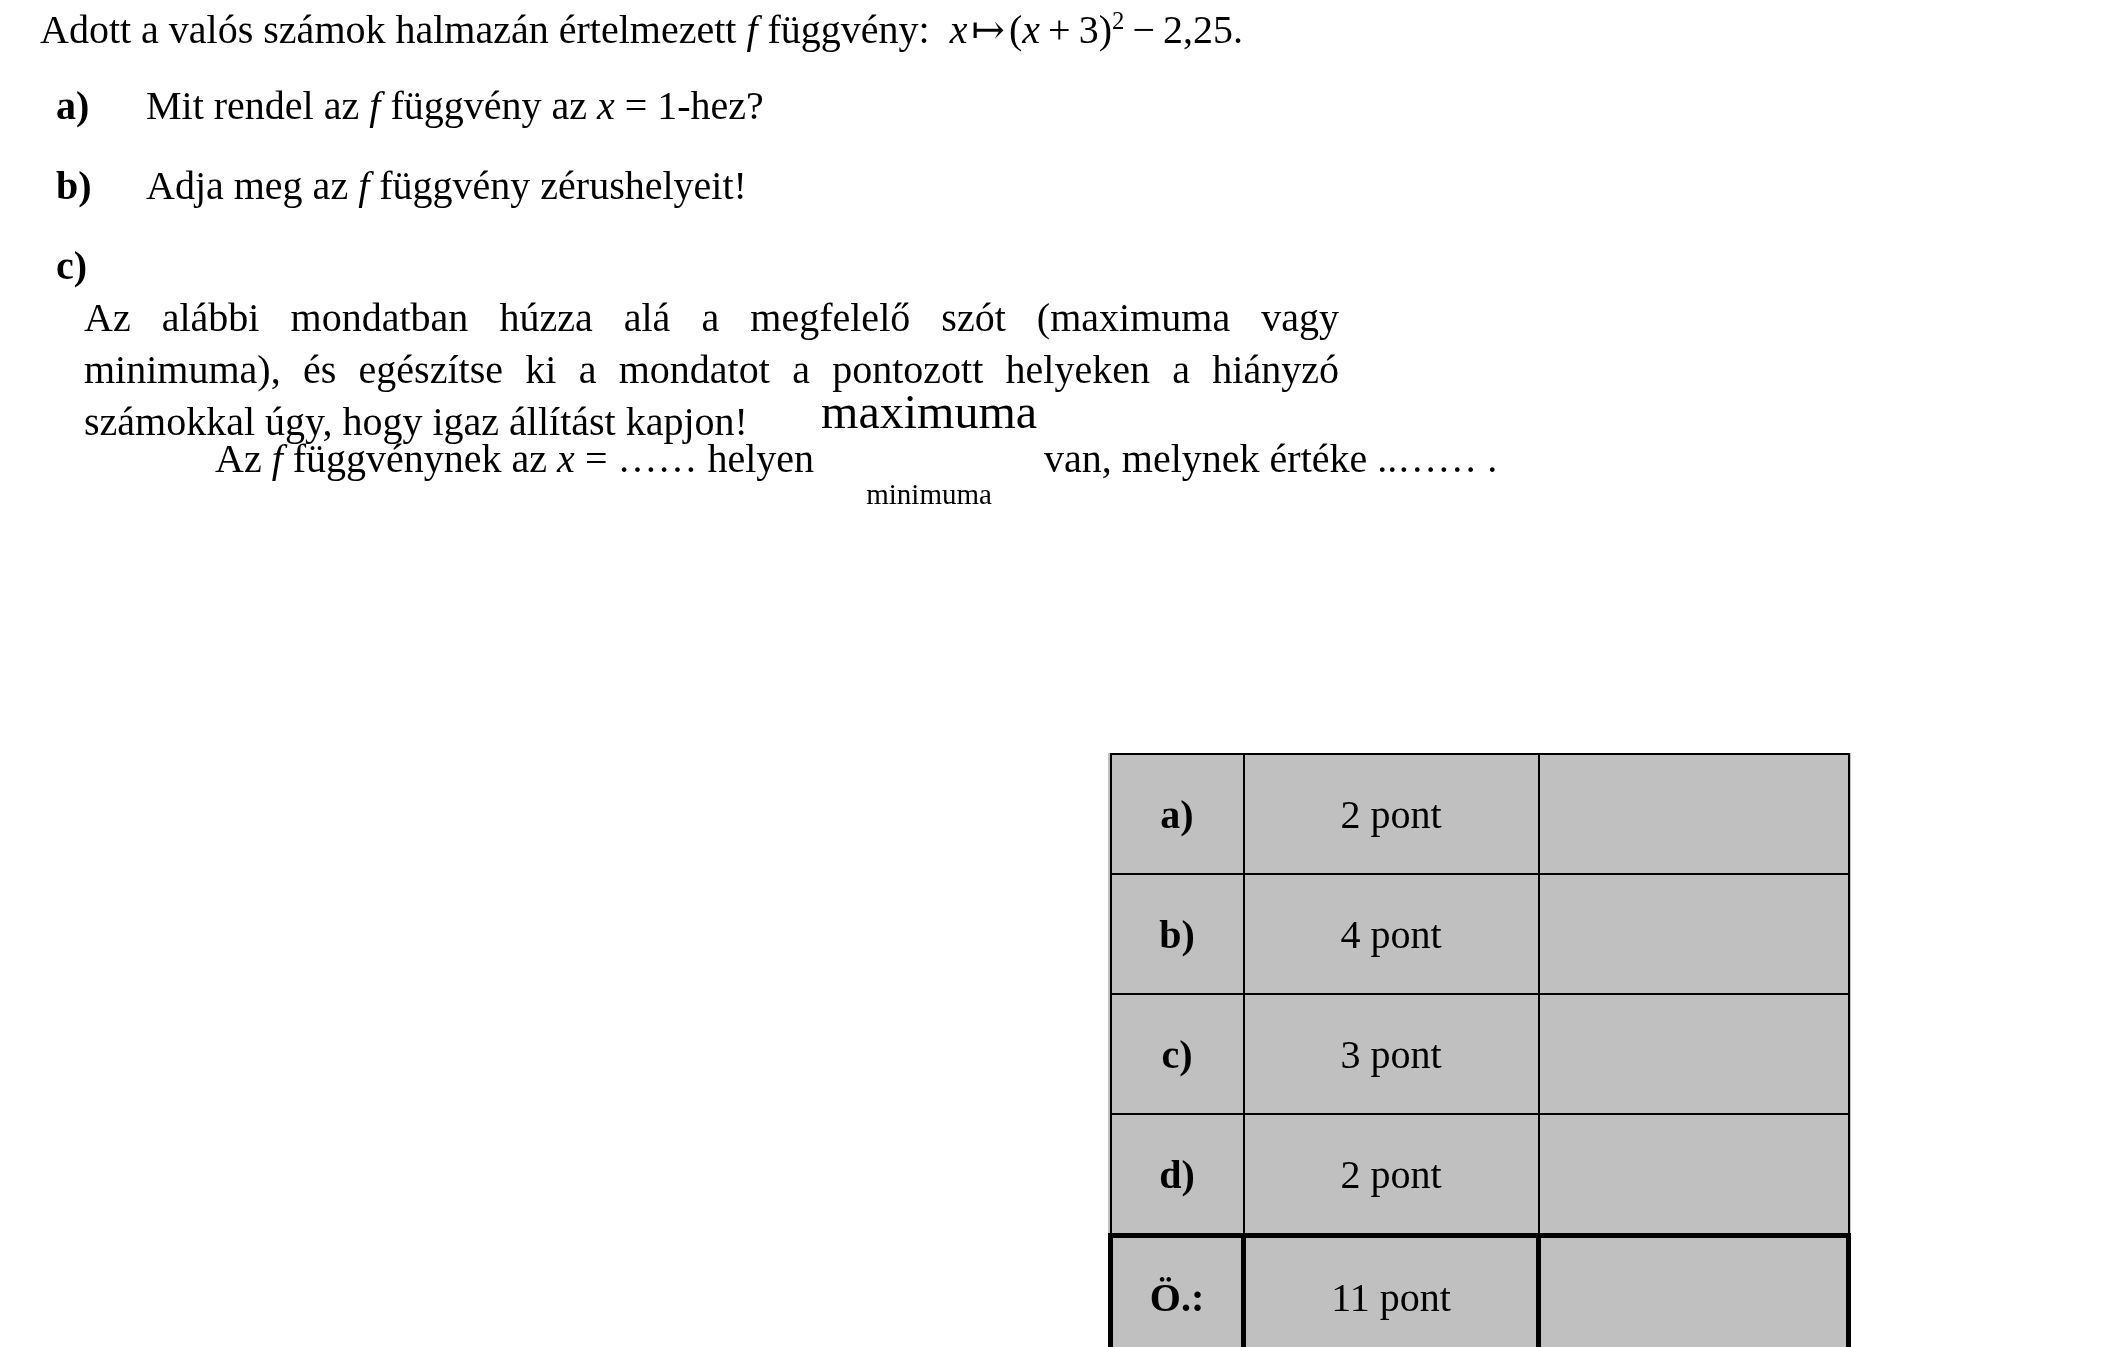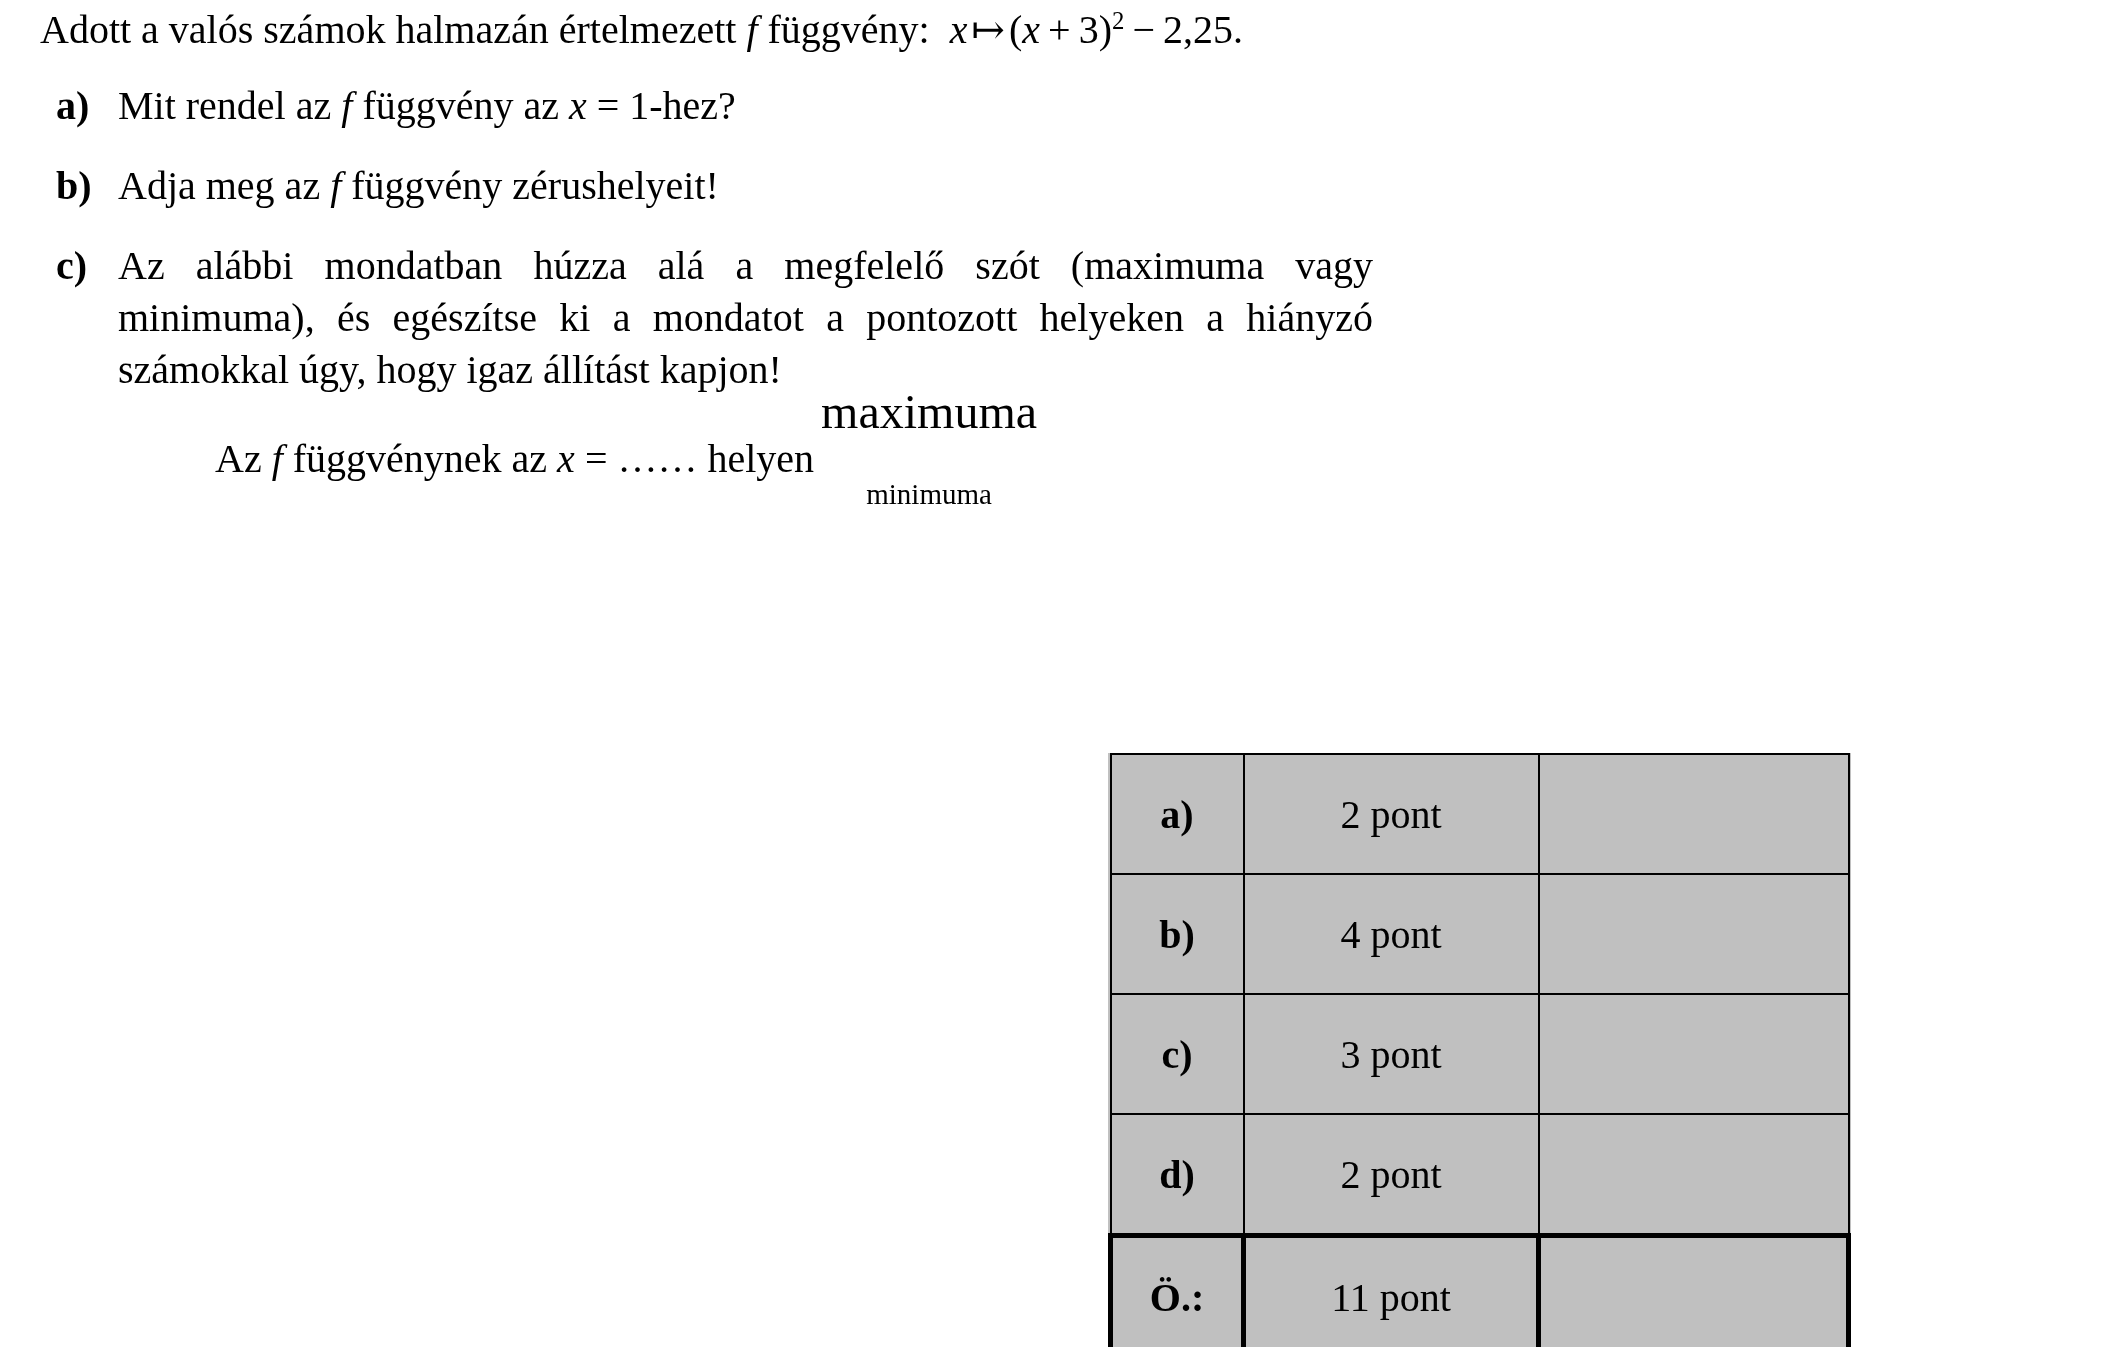--- a/index.html
+++ b/index.html
@@ -43,20 +43,21 @@
   }
   .item-marker {
     font-weight: bold;
     display: inline-block;
     width: 62px;
     vertical-align: top;
   }
   .item-body {
     display: inline-block;
     vertical-align: top;
+    margin-left: 28px;
   }
   .mathvar { font-style: italic; font-family: "Liberation Serif", "DejaVu Serif", serif; }
 
   
   .sup {
     font-size: 0.62em;
     vertical-align: super;
     font-style: normal;
   }
 
@@ -165,21 +166,21 @@
 
   <div class="item" id="item-c">
     <span class="item-marker">c)</span><span class="item-body">Az alábbi mondatban húzza alá a megfelelő szót (maximuma vagy minimuma), és egészítse ki a mondatot a pontozott helyeken a hiányzó számokkal úgy, hogy igaz állítást kapjon!</span>
   </div>
 
   <div class="fill-sentence">
     <span>Az</span>
     <span class="mathvar">f</span>
     <span>függvénynek az</span>
     <span class="mathvar">x</span>
-    <span>= …… helyen</span><span class="stack"><span class="top">maximuma</span><span class="bot">minimuma</span></span>
+    <span>= …… helyen</span><span class="stack"><span class="top">maximuma</span><span class="bot">minimuma</span></span><span>van, melynek értéke ..…… .</span>
   </div>
 
 
 
   <table class="score-table">
     <tbody>
       <tr>
         <td class="col-label">a)</td>
         <td class="col-points">2 pont</td>
         <td class="col-blank"></td>

